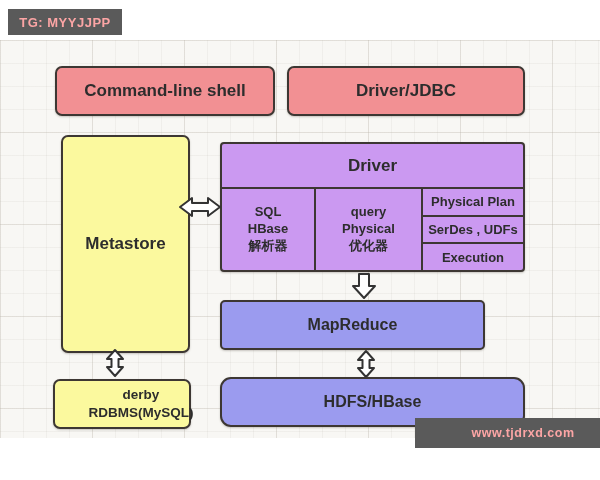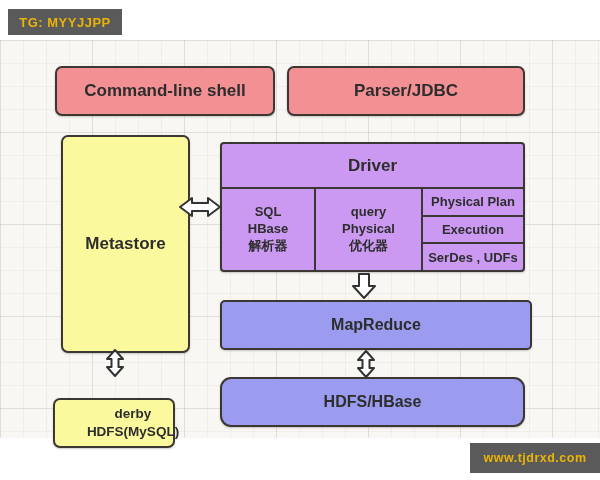--- a/index.html
+++ b/index.html
@@ -13,40 +13,40 @@
     position:absolute;left:0;top:40px;width:600px;height:398px;
     background-color:var(--canvas-bg,#f8f7f4);
     background-image:
       linear-gradient(to right, rgba(190,185,175,.30) 1px, transparent 1px),
       linear-gradient(to bottom, rgba(190,185,175,.30) 1px, transparent 1px),
       linear-gradient(to right, rgba(190,185,175,.14) 1px, transparent 1px),
       linear-gradient(to bottom, rgba(190,185,175,.14) 1px, transparent 1px);
     background-size:92px 92px,92px 92px,23px 23px,23px 23px;
   }
   .badge{
-    position:absolute;background:var(--badge-bg,#5a5a5a);color:#eab308;
+    position:absolute;background:var(--badge-bg,#5a5a5a);color:#fca5a5;
     font-weight:700;font-size:13px;letter-spacing:.5px;
     display:flex;align-items:center;justify-content:center;
     white-space:nowrap;
   }
   .badge.tl{left:8px;top:9px;width:114px;height:26px;}
-  .badge.br{right:0;top:443px;width:130px;height:30px;font-size:12.5px;}
+  .badge.br{right:0;top:418px;width:154px;height:30px;font-size:12.5px;padding-left:31px;}
   .node{
     position:absolute;box-sizing:border-box;
     border:2px solid var(--line,#3d3733);
     display:flex;flex-direction:column;align-items:center;justify-content:center;
     text-align:center;font-weight:700;
     box-shadow:0 1px 2px rgba(60,50,40,.25);
   }
   .pink{background:var(--pink,#f29093);border-radius:7px;font-size:17px;}
   .cmd{left:55px;top:66px;width:220px;height:50px;}
   .thrift{left:287px;top:66px;width:238px;height:50px;}
   .yellow{background:var(--yellow,#fbf99e);border-radius:7px;}
   .metastore{left:50px;top:135px;width:129px;height:218px;font-size:17px;line-height:1.45;margin-left:11px;}
-  .derby{left:53px;top:398px;width:122px;height:50px;font-size:13.5px;line-height:1.3;padding-left:38px;}
+  .derby{left:53px;top:379px;width:138px;height:50px;font-size:13.5px;line-height:1.3;padding-left:38px;}
   .driver{
     position:absolute;left:220px;top:142px;width:305px;height:130px;
     box-sizing:border-box;border:2px solid var(--line,#3d3733);border-radius:4px;
     background:var(--purple,#cb99f1);
     display:flex;flex-direction:column;font-weight:700;
     box-shadow:0 1px 2px rgba(60,50,40,.25);
   }
   .driver-header{
     height:45px;flex:0 0 45px;display:flex;align-items:center;justify-content:center;
     font-size:17px;border-bottom:2px solid var(--line,#3d3733);box-sizing:border-box;
@@ -59,42 +59,42 @@
   }
   .driver-col.c1{width:94px;}
   .driver-col.c2{width:107px;}
   .driver-stages{flex:1;display:flex;flex-direction:column;}
   .stage{
     flex:1;display:flex;align-items:center;justify-content:center;
     font-size:13px;box-sizing:border-box;
   }
   .stage + .stage{border-top:2px solid var(--line,#3d3733);}
   .blue{background:var(--periwinkle,#9b9bef);border-radius:5px;font-size:16px;}
-  .mapreduce{left:220px;top:300px;width:312px;height:50px;}
+  .mapreduce{left:220px;top:300px;width:265px;height:50px;}
   .hdfs{left:220px;top:377px;width:305px;height:50px;border-radius:11px;}
   .arrow{position:absolute;line-height:0;}
   .arrow svg{display:block;}
   .h-arrow{left:178px;top:195px;}
   .down-arrow{left:351px;top:272px;}
   .v-arrow-mr{left:356px;top:349px;}
   .v-arrow-meta{left:105px;top:348px;}
 </style>
 </head>
 <body>
 
 <div class="grid-bg"></div>
 
 <div class="badge tl">TG: MYYJJPP</div>
 
 <div class="node pink cmd">
   <span>Command-line shell</span>
 </div>
 
 <div class="node pink thrift">
-  <span>Parser/JDBC</span>
+  <span>Driver/JDBC</span>
 </div>
 
 <div class="node yellow metastore">
   <div>Metastore</div>
 </div>
 
 <div class="driver">
   <div class="driver-header">Driver</div>
   <div class="driver-body">
     <div class="driver-col c1">
@@ -102,22 +102,22 @@
       <div>HBase</div>
       <div>解析器</div>
     </div>
     <div class="driver-col c2">
       <div>query</div>
       <div>Physical</div>
       <div>优化器</div>
     </div>
     <div class="driver-stages">
       <div class="stage">Physical Plan</div>
+      <div class="stage">SerDes , UDFs</div>
       <div class="stage">Execution</div>
-      <div class="stage">SerDes , UDFs</div>
     </div>
   </div>
 </div>
 
 <div class="arrow h-arrow">
   <svg width="44" height="24" viewBox="0 0 44 24">
     <path d="M2 12 L14 3 L14 8 L30 8 L30 3 L42 12 L30 21 L30 16 L14 16 L14 21 Z" fill="#ffffff" stroke="#333333" stroke-width="2" stroke-linejoin="round"></path>
   </svg>
 </div>
 
@@ -142,16 +142,16 @@
 </div>
 
 <div class="arrow v-arrow-meta">
   <svg width="20" height="30" viewBox="0 0 20 30">
     <path d="M10 2 L18 11 L13.5 11 L13.5 19 L18 19 L10 28 L2 19 L6.5 19 L6.5 11 L2 11 Z" fill="#ffffff" stroke="#333333" stroke-width="2" stroke-linejoin="round"></path>
   </svg>
 </div>
 
 <div class="node yellow derby">
   <div>derby</div>
-  <div>HDFS(MySQL)</div>
+  <div>RDBMS(MySQL)</div>
 </div>
 
 <div class="badge br">www.tjdrxd.com</div>
 
 </body></html>

